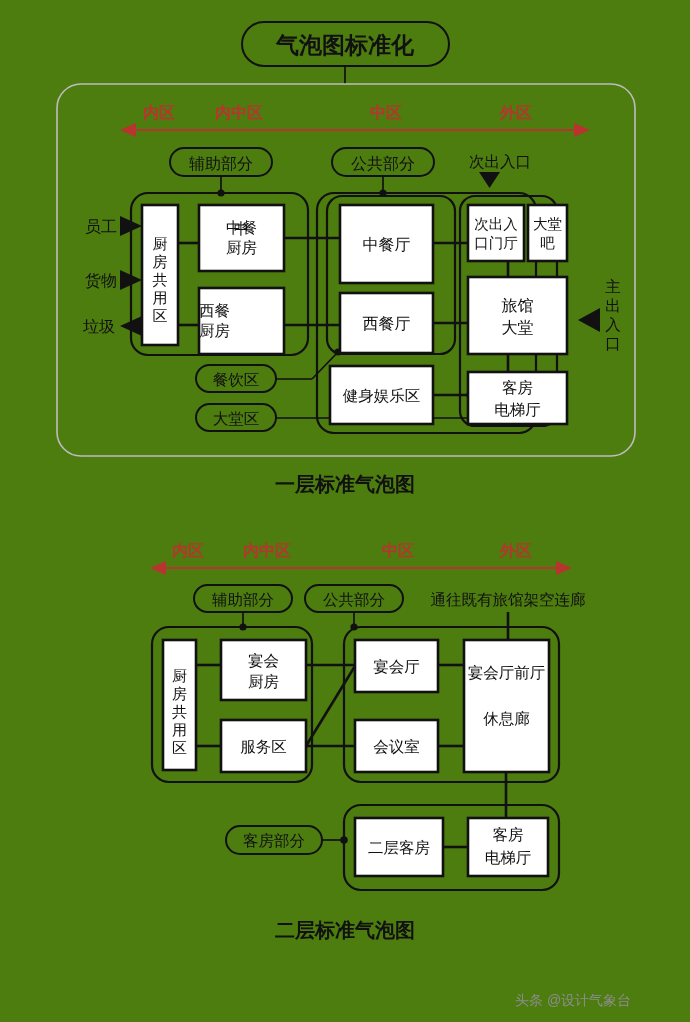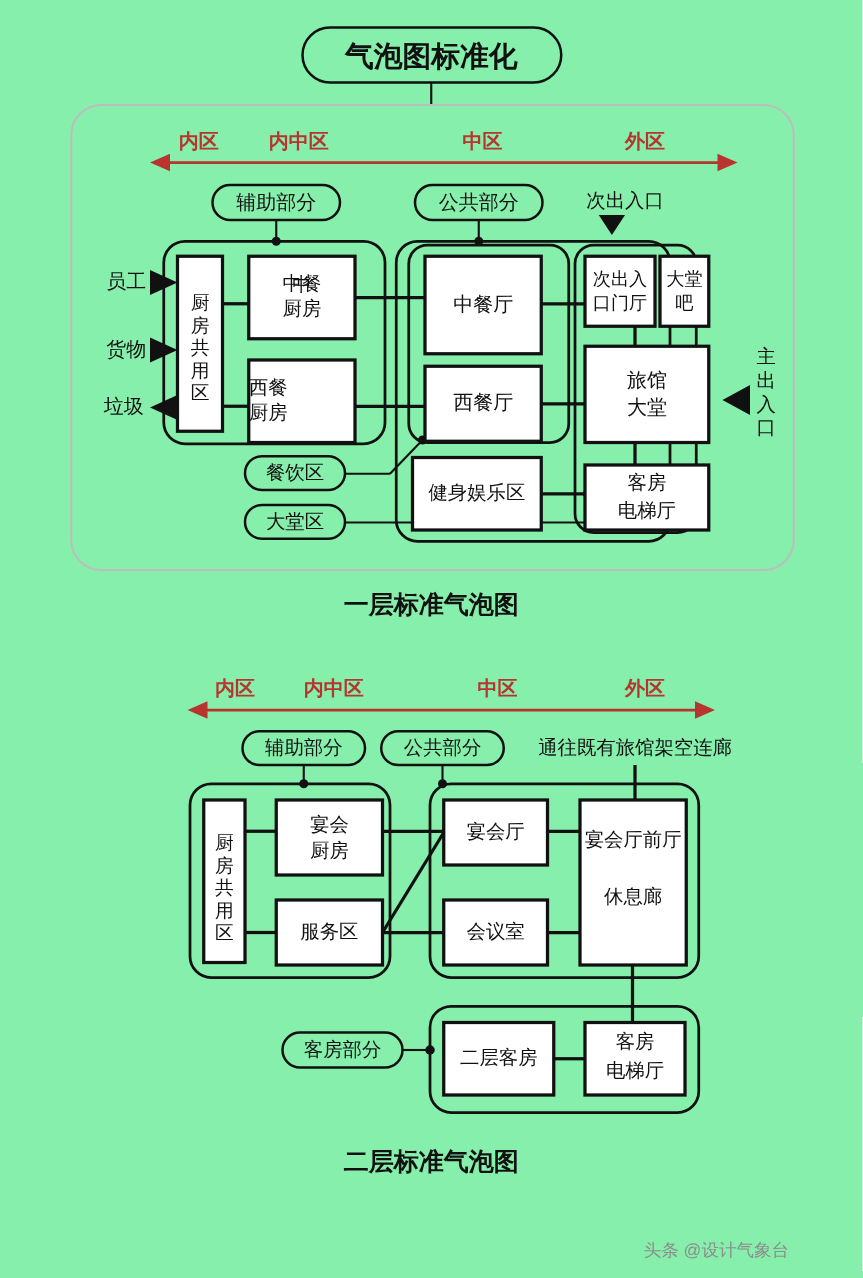--- a/index.html
+++ b/index.html
@@ -1,17 +1,17 @@
 <!DOCTYPE html>
 <html><head>
 <meta charset="utf-8">
 <style>
   html,body{margin:0;padding:0;background:#ffffff;}
   body{width:690px;height:1022px;position:relative;font-family:"Liberation Sans","DejaVu Sans",sans-serif;}
-  #root{position:relative;width:690px;height:1022px;overflow:hidden;background:#86efac;}
+  #root{position:relative;width:690px;height:1022px;overflow:hidden;background:#4d7c0f;}
   svg{position:absolute;left:0;top:0;}
   .bx{fill:#ffffff;stroke:#111111;stroke-width:2.6;}
   .grp{fill:none;stroke:#111111;stroke-width:2.2;}
   .outer{fill:none;stroke:#bdbdbd;stroke-width:1.6;}
   .cap{fill:none;stroke:#111111;stroke-width:2.0;}
   .ln{stroke:#111111;stroke-width:2.6;fill:none;}
   .lnt{stroke:#111111;stroke-width:1.7;fill:none;}
   .dot{fill:#111111;}
   .red{stroke:#b8352f;stroke-width:2.2;fill:none;}
   .redtxt{fill:#b8352f;font-size:16px;font-weight:bold;font-family:"Liberation Sans","DejaVu Sans",sans-serif;}

